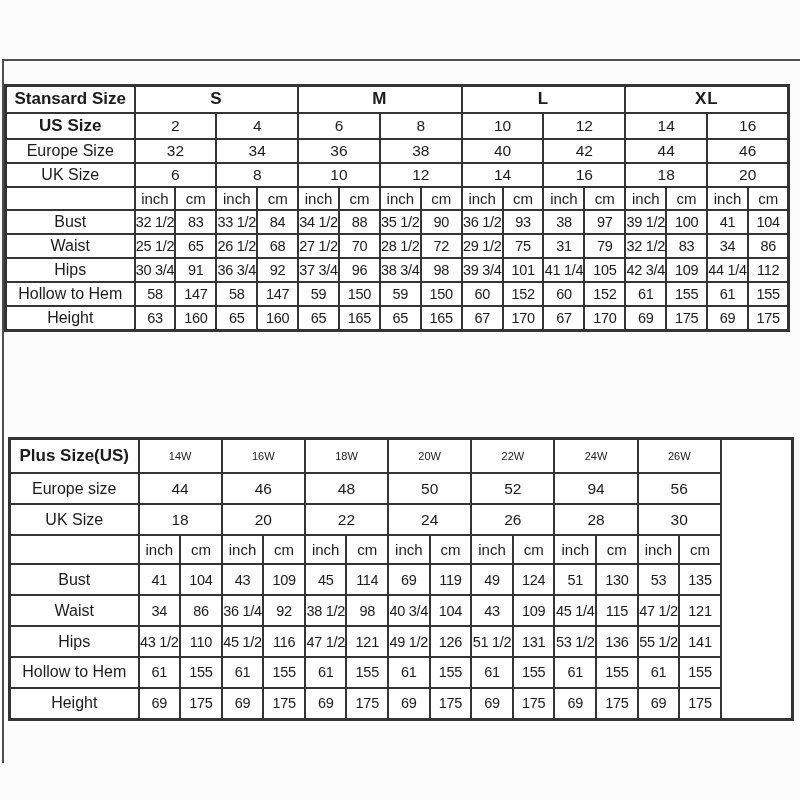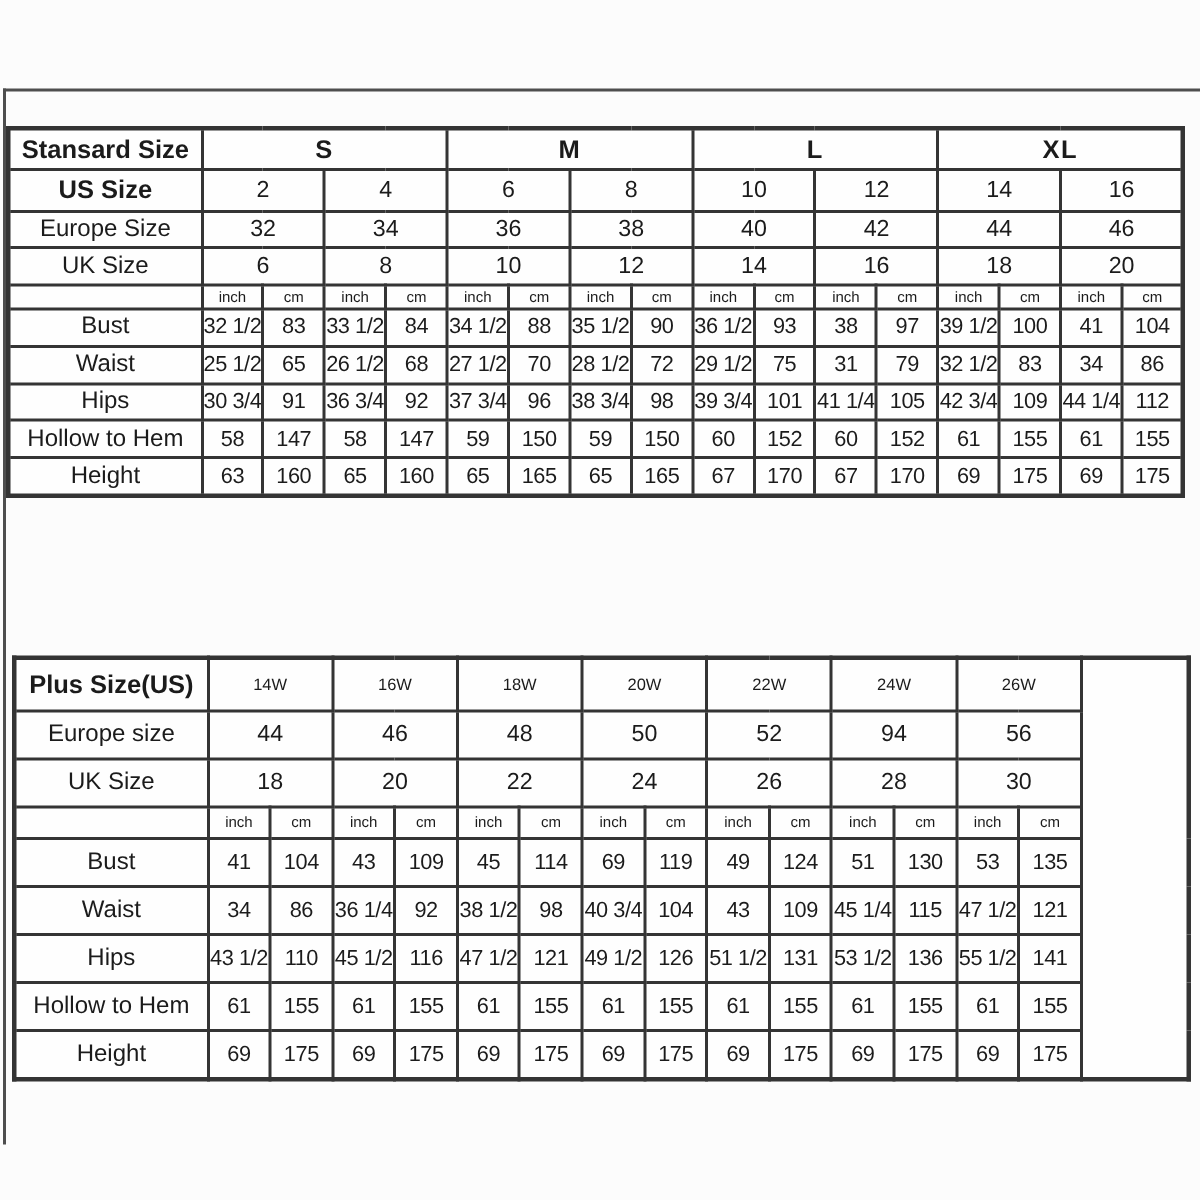--- a/index.html
+++ b/index.html
@@ -36,21 +36,21 @@
     padding: 0;
     font-size: 15px;
     white-space: nowrap;
     overflow: hidden;
   }
   td.lbl { font-size: 16px; }
   td.b   { font-weight: bold; font-size: 17px; }
   td.grp { font-weight: bold; font-size: 17px; letter-spacing: 1px; }
   td.pgrp{ font-size: 11px; }
   td.hv  { font-size: 15.5px; }
-  td.unit{ font-size: 10px; margin-top: 36px; }
+  td.unit{ font-size: 15px; margin-top: 36px; }
   td.val { font-size: 14.5px; letter-spacing: -0.3px; }
   td.ec  { background:#fefefe; }
 </style>
 </head>
 <body>
 
 <div class="frame-top"></div>
 <div class="frame-left"></div>
 
 <table id="std-table">

